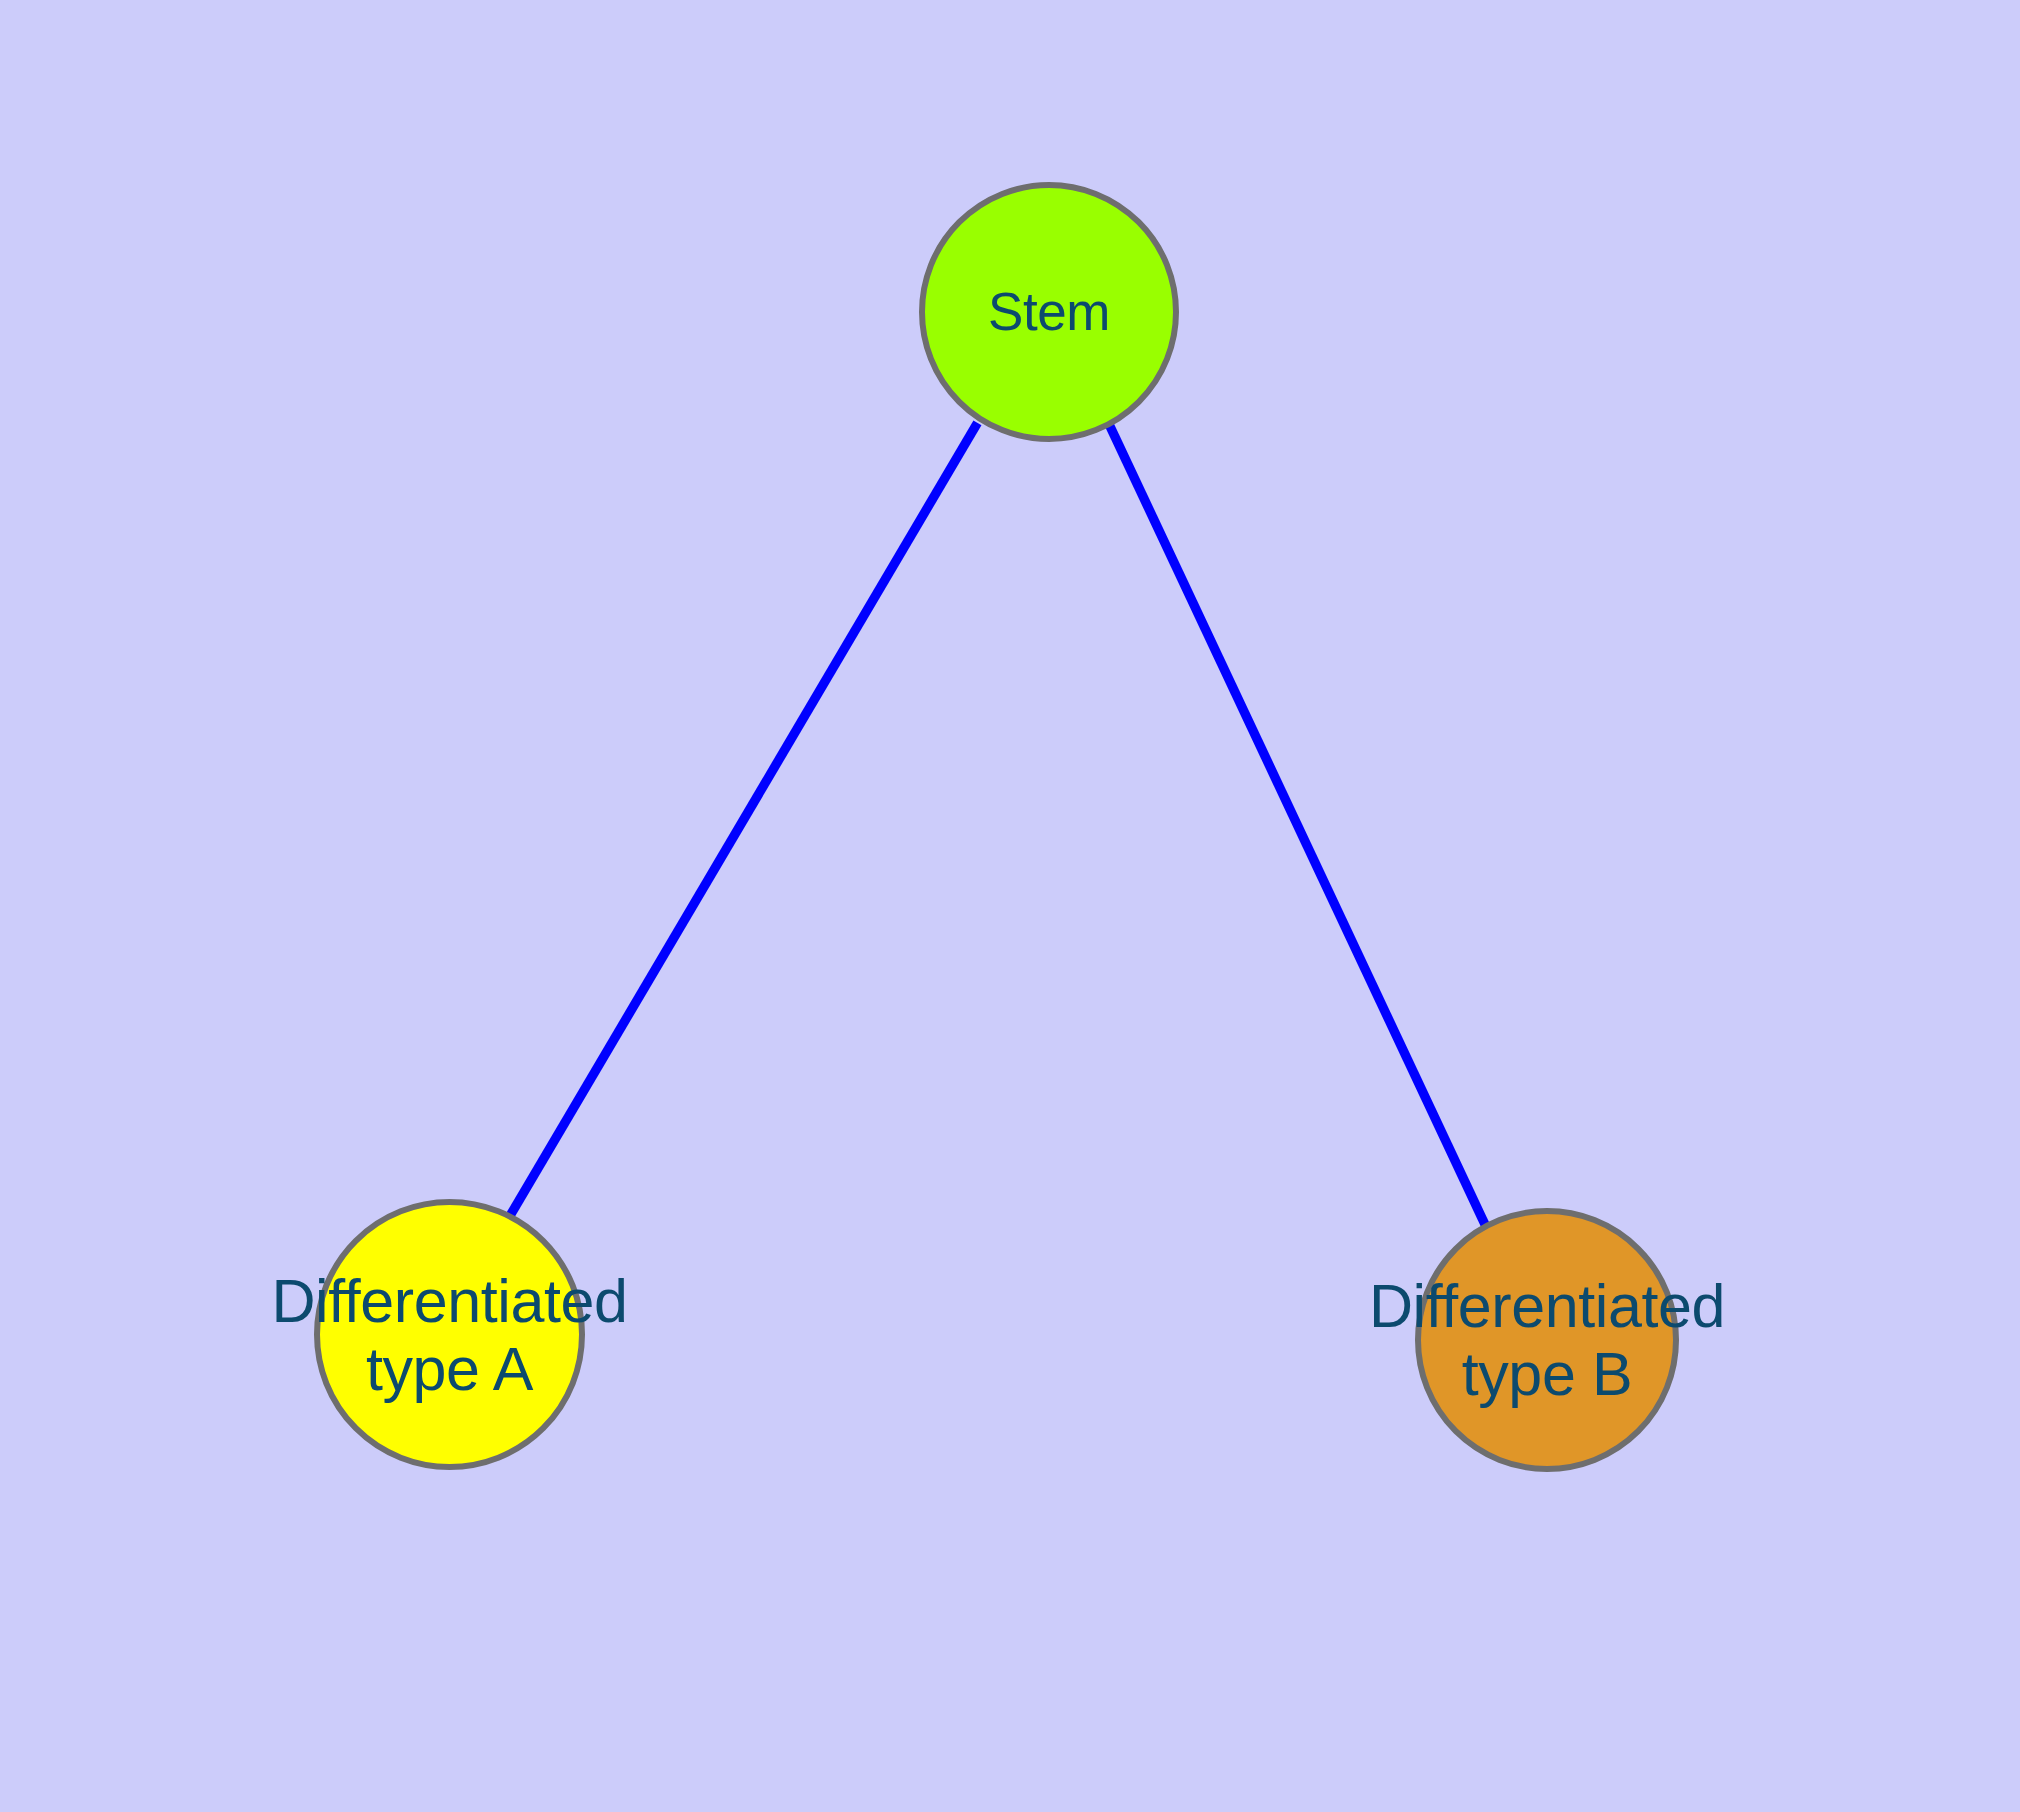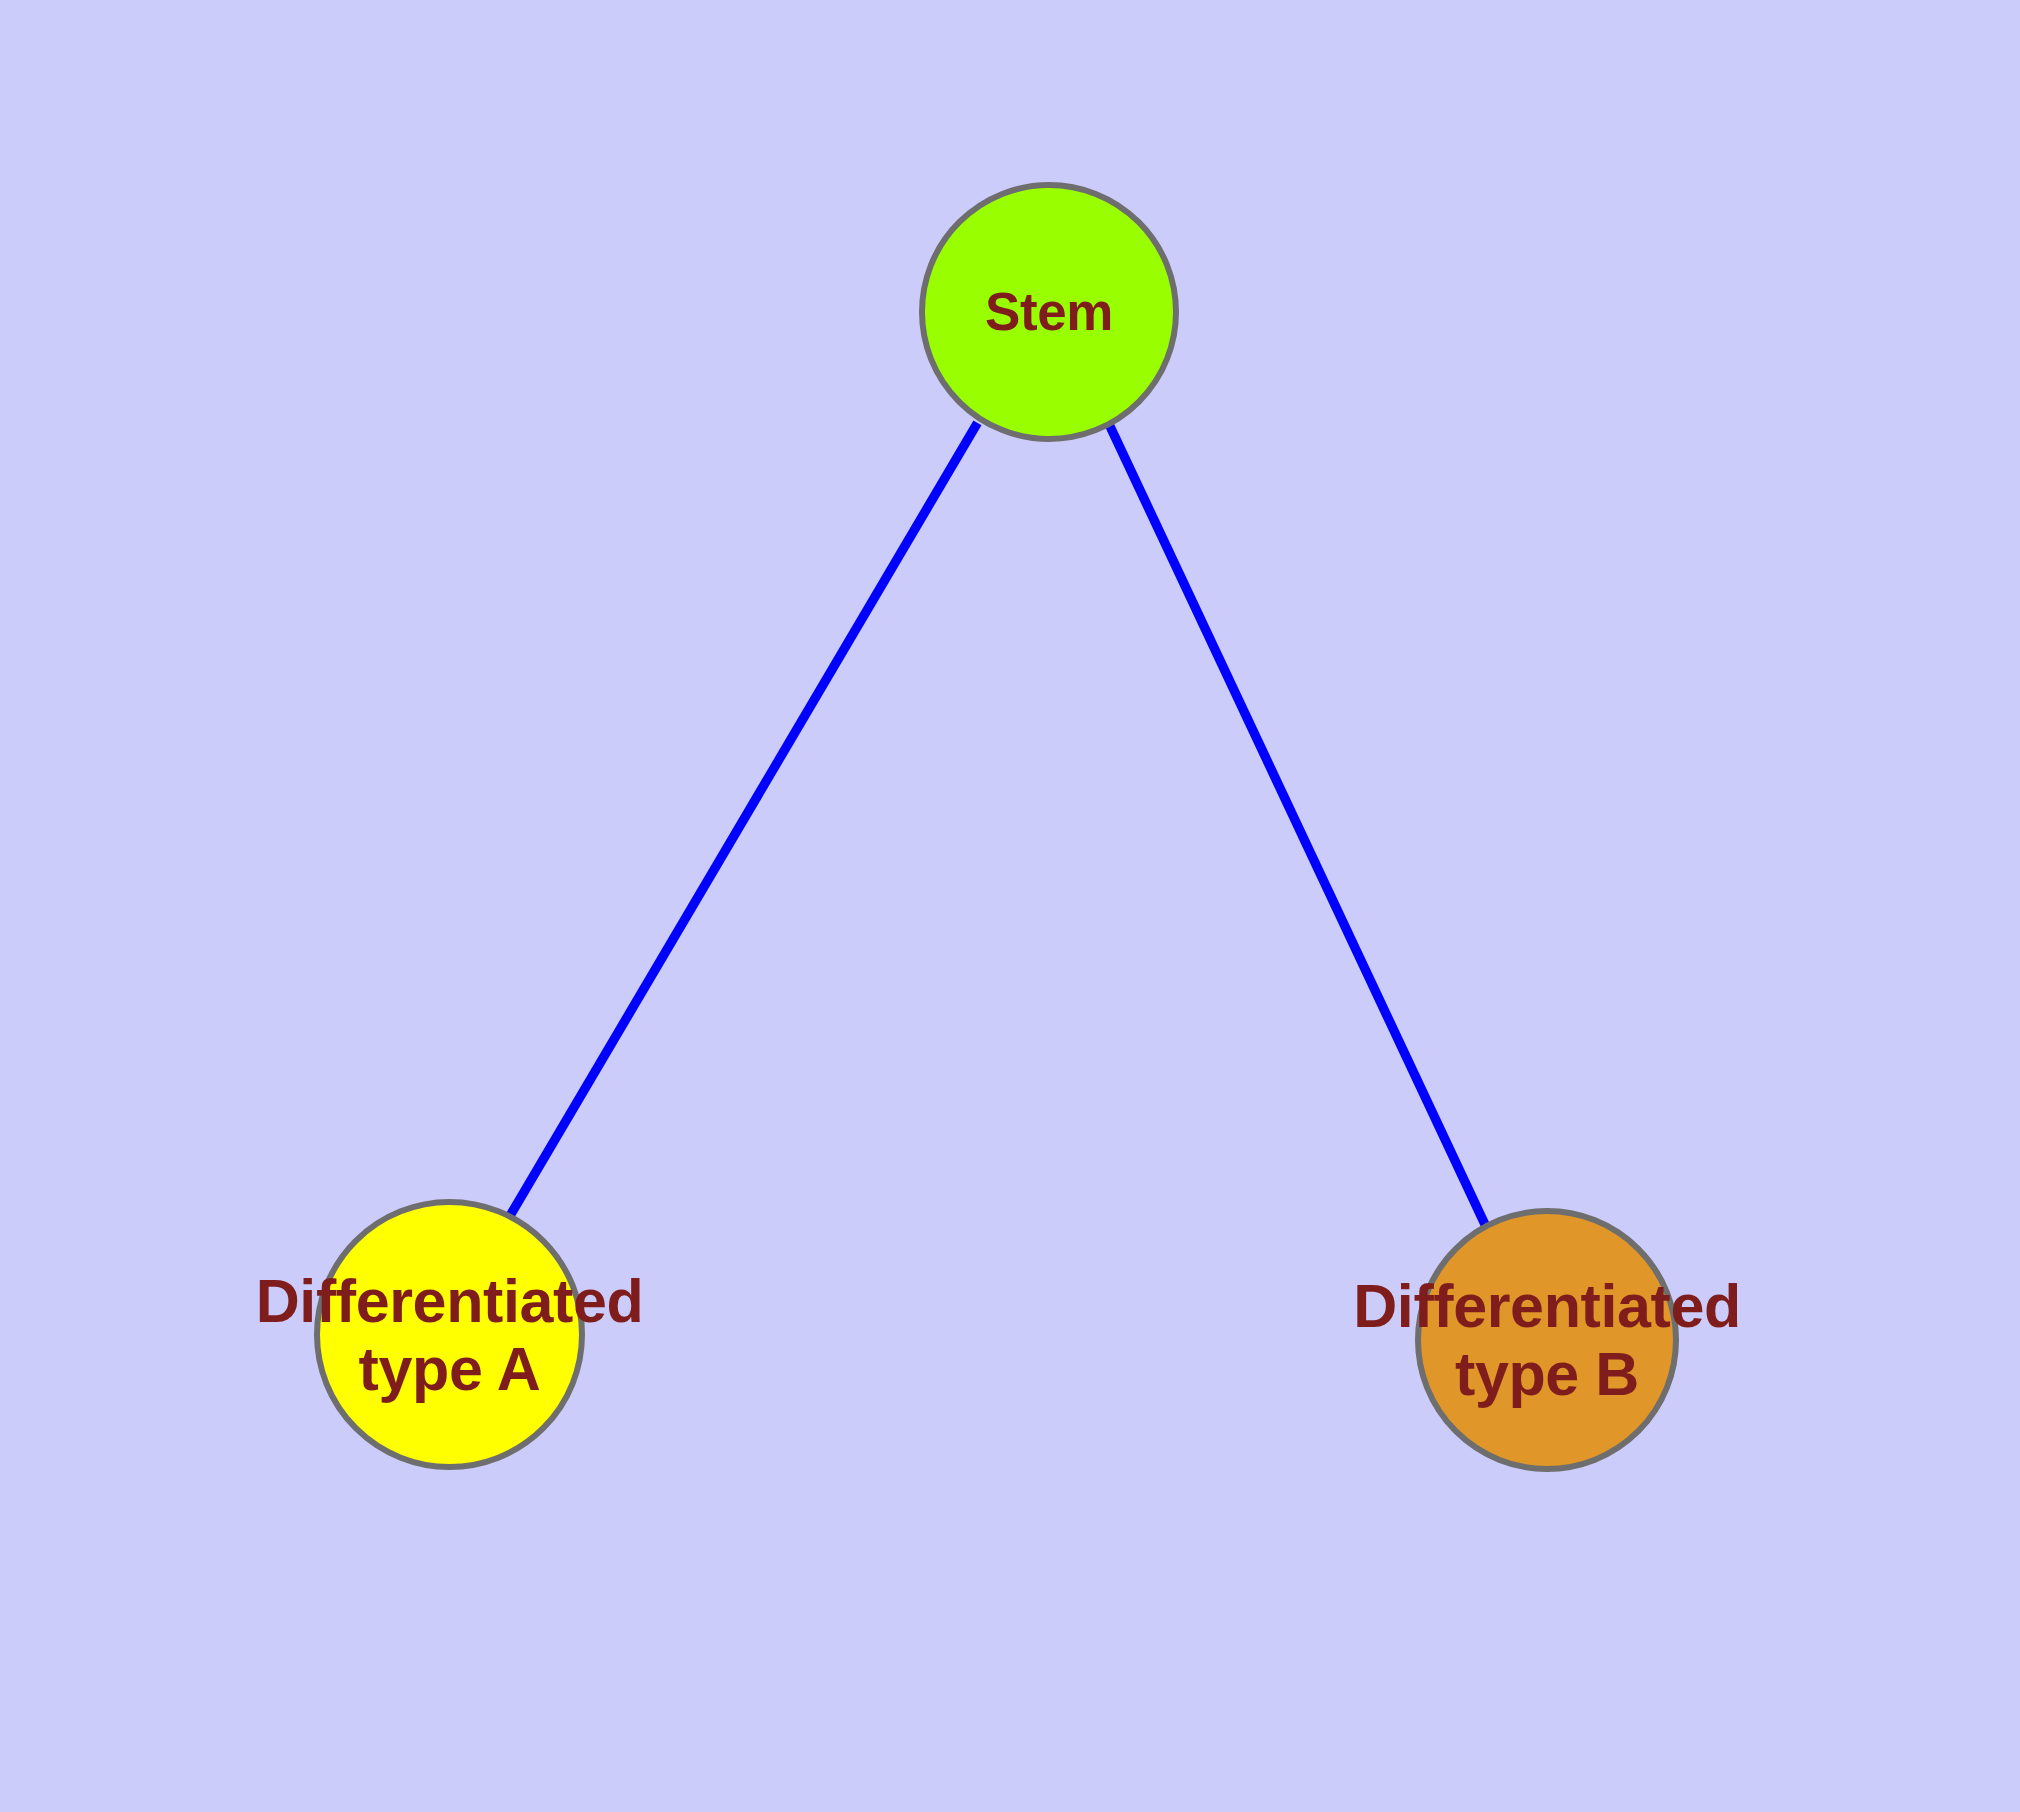--- a/index.html
+++ b/index.html
@@ -32,22 +32,22 @@
     border-radius: 50%;
     border-style: solid;
   }
   .node-label {
     position: absolute;
     left: 50%;
     top: 50%;
     transform: translate(-50%, -50%);
     white-space: pre;
     text-align: center;
-    color: #7f1d1d;
-    font-weight: bold;
+    color: #0c4a6e;
+    font-weight: normal;
     line-height: 1.12;
     letter-spacing: -0.4px;
     pointer-events: none;
   }
   
   #node-stem {
     left: 919px;
     top: 182px;
     width: 260px;
     height: 260px;

